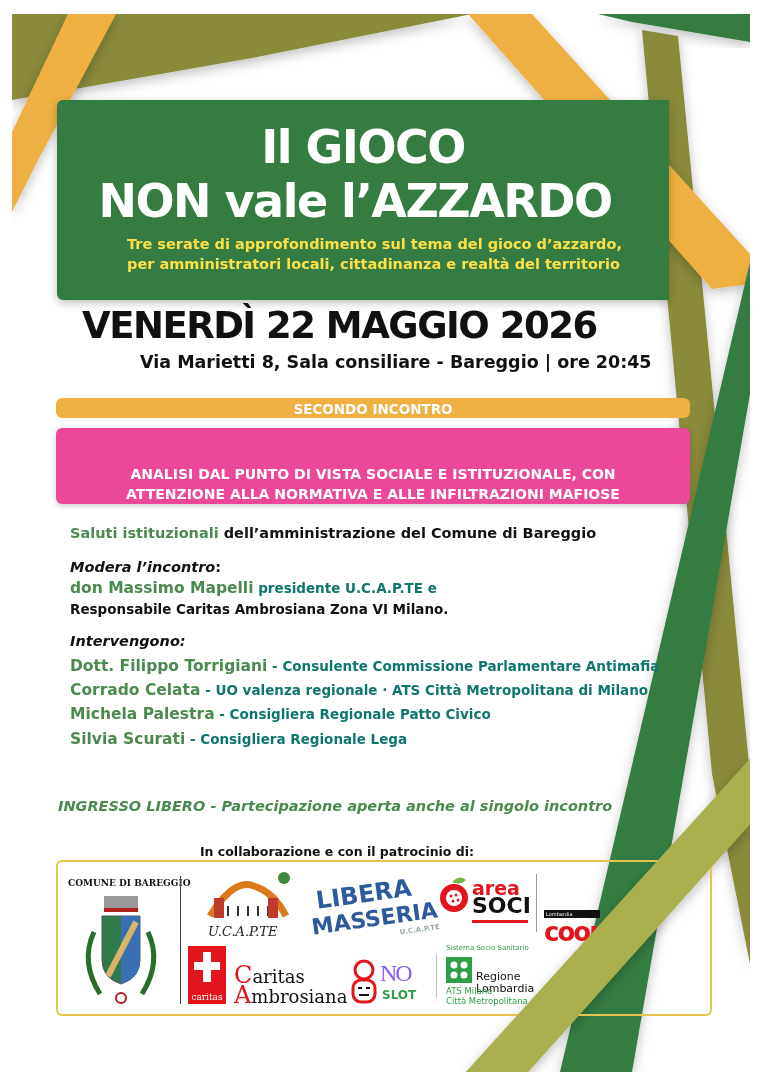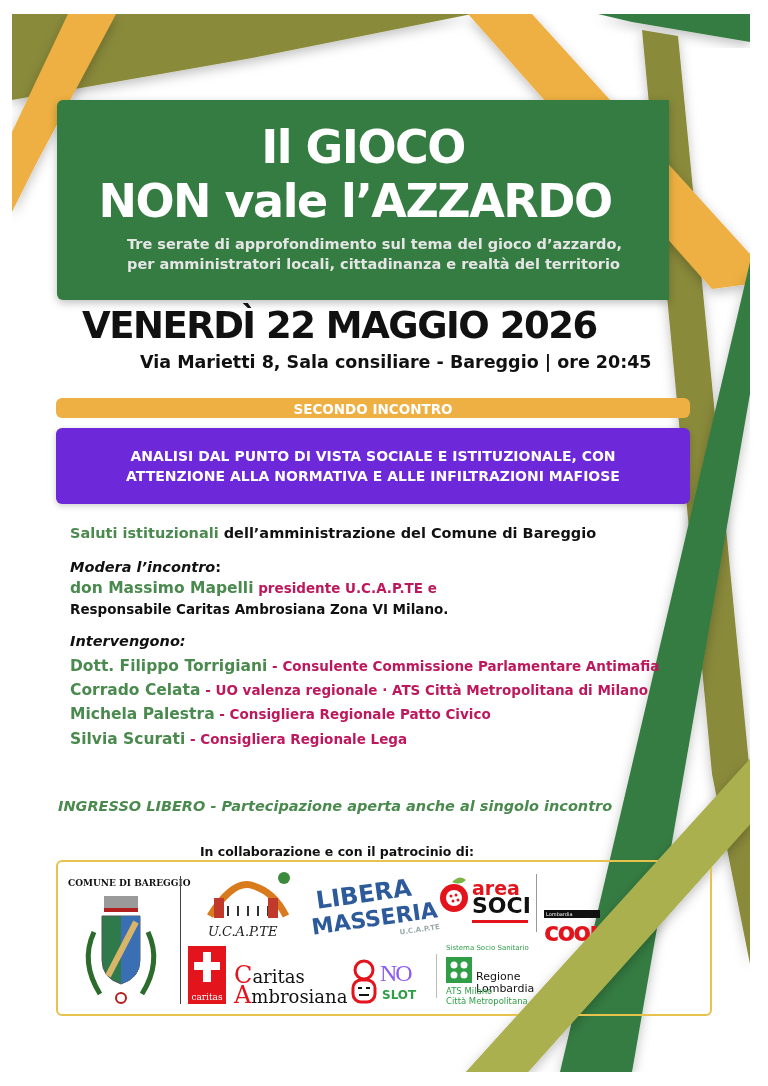--- a/index.html
+++ b/index.html
@@ -18,51 +18,51 @@
       position: absolute; left: 0; width: 100%; top: 20px; text-align: center;
       font-family: "DejaVu Sans", sans-serif; font-weight: bold; font-size: 46px; color: #fff; letter-spacing: -1.5px;
     }
     .title-line2 {
       position: absolute; left: 0; width: 100%; top: 74px; text-align: center;
       font-family: "DejaVu Sans", sans-serif; font-weight: bold; font-size: 46px; color: #fff; letter-spacing: -1.5px;
       padding-right: 16px;
     }
     .subtitle {
       position: absolute; left: 70px; top: 134px; width: 530px; text-align: left;
-      font-family: "DejaVu Sans", sans-serif; font-weight: bold; font-size: 14.5px; color: #e5e5e5; line-height: 20px;
+      font-family: "DejaVu Sans", sans-serif; font-weight: bold; font-size: 14.5px; color: #fde047; line-height: 20px;
     }
     .subtitle span { display: block; }
 
     .date-line {
       position: absolute; left: 70px; top: 290px; width: 560px;
       font-family: "DejaVu Sans", sans-serif; font-weight: bold; font-size: 37px; color: #111; letter-spacing: -1.5px;
     }
     .venue-line {
       position: absolute; left: 128px; top: 338px;
       font-family: "DejaVu Sans", sans-serif; font-weight: bold; font-size: 17.5px; color: #111;
     }
 
     .meeting-bar {
       position: absolute; left: 44px; top: 384px; width: 634px; height: 20px;
       background: #eeb043; border-radius: 6px;
       text-align: center; font-family: "DejaVu Sans", sans-serif; font-weight: bold; font-size: 13.5px; color: #fff; line-height: 22px;
     }
     .topic-box {
       position: absolute; left: 44px; top: 414px; width: 634px; height: 76px;
-      background: #6d28d9; border-radius: 6px;
+      background: #ec4899; border-radius: 6px;
       box-shadow: 0 2px 6px rgba(0,0,0,0.2);
-      display: flex; flex-direction: column; justify-content: center; align-items: center;
+      display: flex; flex-direction: column; justify-content: flex-end; align-items: center;
       font-family: "DejaVu Sans", sans-serif; font-weight: bold; font-size: 14px; color: #fff; line-height: 20px; text-align: center;
     }
 
     .body-text { position: absolute; left: 46px; font-family: "DejaVu Sans", sans-serif; font-weight: bold; font-size: 14.5px; color: #111; white-space: nowrap; margin-left: 12px; }
     .green { color: #4a8a4e; }
     .italic { font-style: italic; }
     .name { color: #4a8a4e; font-size: 15.5px; }
-    .role { color: #be185d; font-size: 13.5px; }
+    .role { color: #0f766e; font-size: 13.5px; }
 
     .ingresso {
       position: absolute; left: 46px; top: 784px; font-family: "DejaVu Sans", sans-serif; font-weight: bold; font-style: italic;
       font-size: 14.5px; color: #4a8a4e; white-space: nowrap;
     }
     .collab-label {
       position: absolute; left: 0; width: 650px; top: 830px; text-align: center;
       font-family: "DejaVu Sans", sans-serif; font-weight: bold; font-size: 12.5px; color: #111;
     }
     .logos-box {

